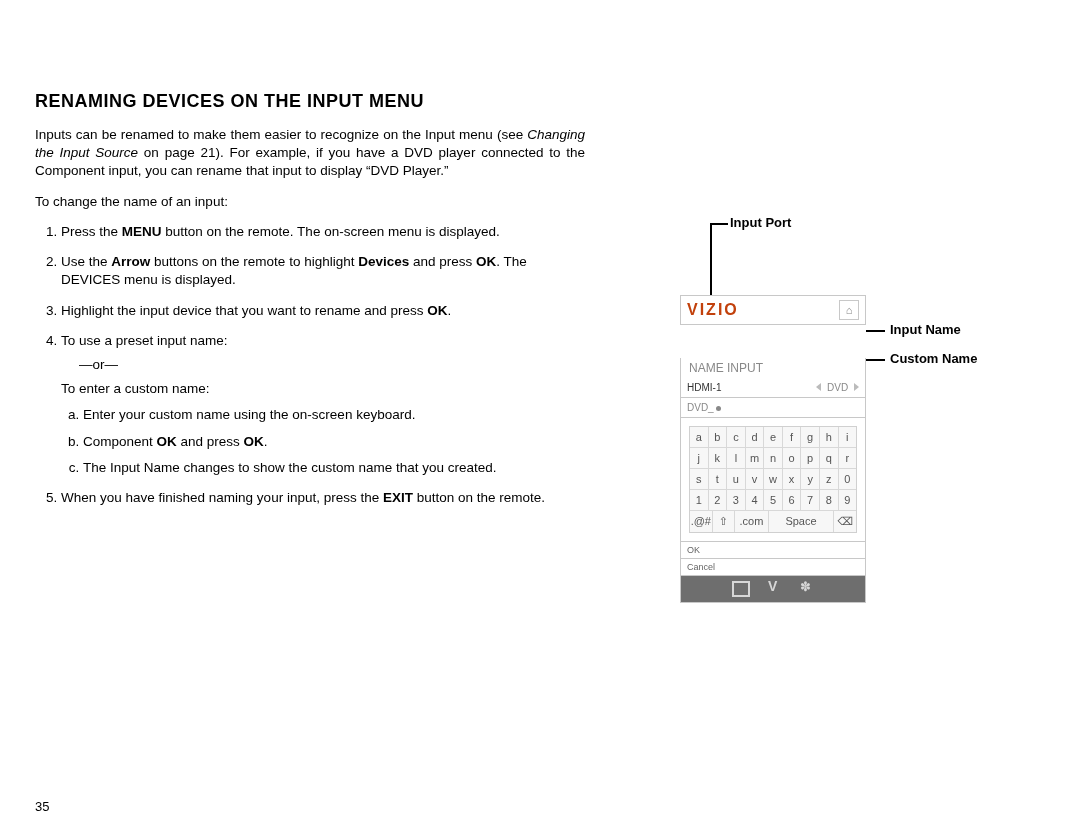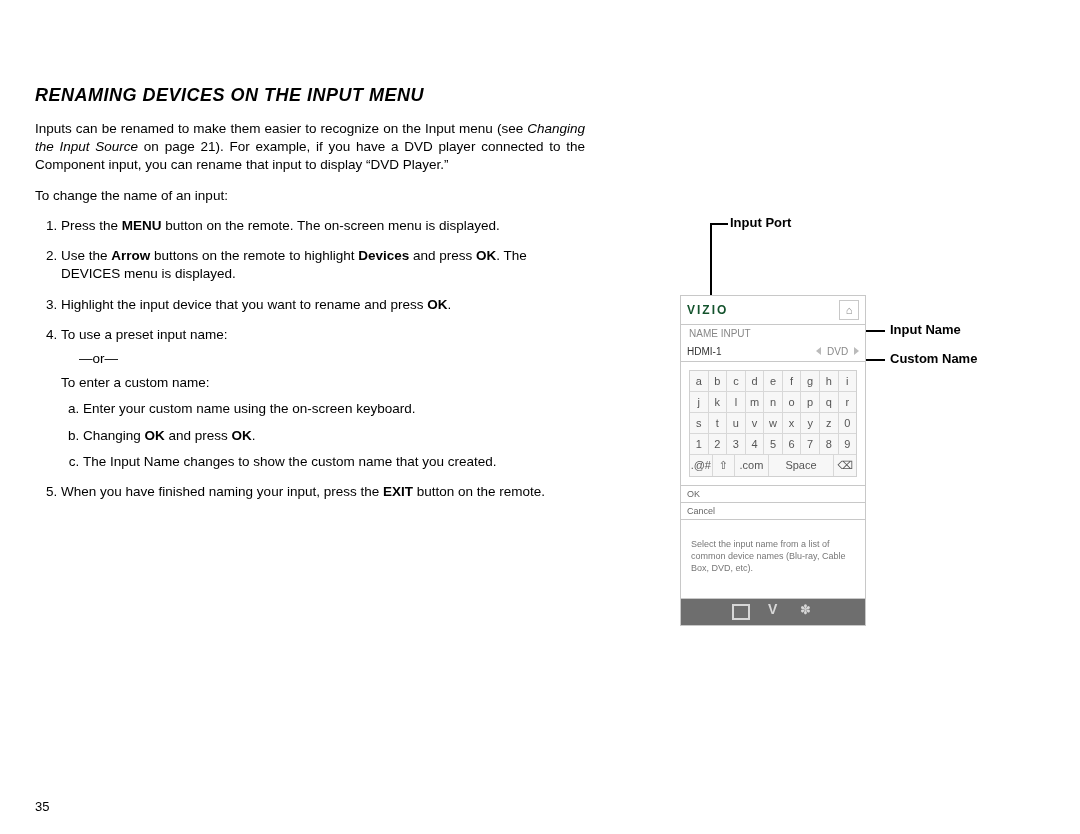--- a/index.html
+++ b/index.html
@@ -10,22 +10,21 @@
     position:relative;
     background:#fff;
   }
   .page{
     position:absolute;left:35px;top:85px;right:35px;bottom:20px;
   }
   h1{
     font-weight:700;
     font-size:18px;
     letter-spacing:.5px;
-    margin:0 0 14px 0;
-    font-style:italic;
+    margin:6px 0 14px 0;
   }
   .col{
     width:550px;
     font-size:13.5px;
     line-height:1.35;
   }
   .just{text-align:justify;margin:0 0 12px 0}
   ol.main{margin:6px 0 0 0;padding-left:22px}
   ol.main>li{margin:0 0 12px 4px}
   ol.sub{list-style:lower-alpha;margin:8px 0 0 0;padding-left:22px}
@@ -49,28 +48,28 @@
     background:#fff;
     font-family:Arial,sans-serif;
     font-size:10px;
     color:#333;
   }
   .hdr{
     border:1px solid #c8c8c8;
     display:flex;align-items:center;justify-content:space-between;
     padding:4px 6px;
   }
-  .hdr .brand{font-weight:700;letter-spacing:2px;font-size:12px;color:#14532d}
+  .hdr .brand{font-weight:700;letter-spacing:2px;font-size:16px;color:#c2410c}
   .home{
     width:18px;height:18px;border:1px solid #c8c8c8;display:flex;
     align-items:center;justify-content:center;color:#888;font-size:11px;
   }
   .crumb{
     border-left:1px solid #c8c8c8;border-right:1px solid #c8c8c8;
-    padding:3px 8px;font-size:10px;color:#888;
+    padding:3px 8px;font-size:12px;color:#888;margin-top:33px;
   }
   .row-port{
     border:1px solid #c8c8c8;border-top:none;
     display:flex;justify-content:space-between;align-items:center;
     padding:4px 6px;
   }
   .row-port .val{color:#888}
   .tri{display:inline-block;width:0;height:0;border-top:4px solid transparent;
        border-bottom:4px solid transparent}
   .tri.l{border-right:5px solid #bbb;margin-right:3px}
@@ -145,21 +144,21 @@
       <li>
         <span>Highlight the input device that you want to rename and press </span><span class="b">OK</span><span>.</span>
       </li>
       <li>
         <span>To use a preset input name:</span>
         <p class="or">—or—</p>
         <p class="plain" style="margin-left:0">To enter a custom name:</p>
         <ol class="sub">
           <li>Enter your custom name using the on-screen keyboard.</li>
           <li>
-            <span>Changing </span><span class="b">OK</span><span> and press </span><span class="b">OK</span><span>.</span>
+            <span>Component </span><span class="b">OK</span><span> and press </span><span class="b">OK</span><span>.</span>
           </li>
           <li>The Input Name changes to show the custom name that you created.</li>
         </ol>
       </li>
       <li>
         <span>When you have finished naming your input, press the </span><span class="b">EXIT</span><span> button on the remote.</span>
       </li>
     </ol>
   </div>
 
@@ -182,20 +181,23 @@
         <span class="home">⌂</span>
       </div>
       <div class="crumb">NAME INPUT</div>
       <div class="row-port">
         <span>HDMI-1</span>
         <span class="val">
           <span class="tri l"></span>
           <span>DVD</span>
           <span class="tri r"></span>
         </span>
+      </div>
+      <div class="row-custom">
+        <span>DVD_</span><span class="dot"></span>
       </div>
       <div class="pad">
         <div class="kb">
           <div class="krow" id="krow0">
               <div class="k">a</div>
               <div class="k">b</div>
               <div class="k">c</div>
               <div class="k">d</div>
               <div class="k">e</div>
               <div class="k">f</div>
@@ -242,21 +244,20 @@
             <div class="k" style="flex:1.5">.com</div>
             <div class="k space">Space</div>
             <div class="k">⌫</div>
           </div>
         </div>
       </div>
       <div class="buttons">
         <div>OK</div>
         <div>Cancel</div>
       </div>
-      <div class="hint">Select the input name from a list of common device names (Blu-ray, Cable Box, DVD, etc).</div>
       <div class="footer">
         <div class="ficon box"></div>
         <div class="ficon v">V</div>
         <div class="ficon gear">✽</div>
       </div>
     </div>
   </div>
 
   <div class="page-num">35</div>
 </div>

